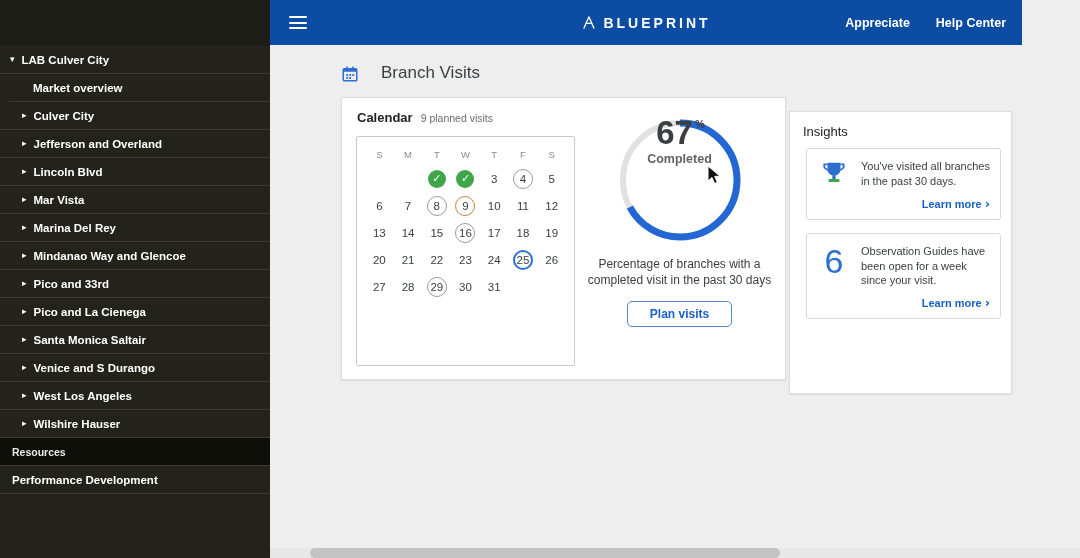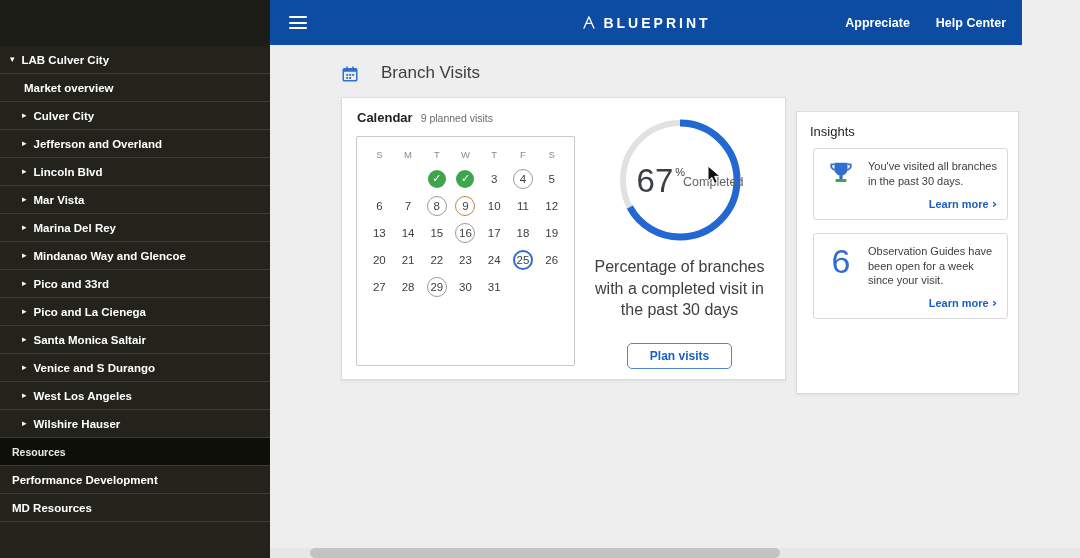--- a/index.html
+++ b/index.html
@@ -6,21 +6,21 @@
   html,body { width:1080px; height:558px; overflow:hidden; }
   body { font-family:"Liberation Sans", sans-serif; background:#eeeeee; position:relative; }
 
   
   .sidebar { position:absolute; left:0; top:0; width:270px; height:558px; background:#23231c; z-index:6; }
   .side-top { height:46px; background:#1d1d17; }
   .side-item { height:28px; display:flex; align-items:center; gap:7px; padding-left:12px;
                border-bottom:1px solid #3c3c33; color:#ffffff; font-size:11.5px; font-weight:bold;
                cursor:pointer; background:#23231c; }
   .side-item.expanded { padding-left:10px; }
-  .side-item.sub { padding-left:24px; }
+  .side-item.sub { padding-left:24px;margin-left:9px; }
   .side-item.branch { padding-left:22px; }
   .side-item.section { background:#0f0f0a; font-size:10.5px; color:#e8e8e8; }
   .caret { font-size:9px; color:#ffffff; font-family:"DejaVu Sans", sans-serif; line-height:1; }
 
   
   .topbar { position:absolute; left:270px; top:0; width:752px; height:45px; background:#0c4ca3;
             display:flex; align-items:center; z-index:5; }
   .hamburger { width:18px; height:13px; margin-left:19px; display:flex; flex-direction:column;
                justify-content:space-between; cursor:pointer; }
   .hamburger span { display:block; height:2px; background:#fff; border-radius:1px; }
@@ -28,21 +28,21 @@
            gap:7px; color:#fff; cursor:pointer; }
   .brand-text { font-size:14px; font-weight:bold; letter-spacing:3px; }
   .top-links { margin-left:auto; margin-right:16px; display:flex; gap:26px; }
   .top-link { color:#ffffff; font-size:12.5px; font-weight:bold; cursor:pointer; }
 
   
   .main { position:absolute; left:270px; top:45px; width:810px; height:513px; background:#eeeeee; }
   .page-header { position:absolute; left:71px; top:18px; display:flex; align-items:flex-end; gap:22px; }
   .page-title { font-size:17px; color:#3c4043; font-weight:500; }
 
-  .cards { position:absolute; left:71px; top:52px; display:flex; gap:10px; }
+  .cards { position:absolute; left:71px; top:52px; display:flex; gap:3px; }
   .card { background:#ffffff; border:1px solid #dcdcdc; box-shadow:0 1px 2px rgba(0,0,0,.07); }
   .cal-card { width:445px; height:283px; position:relative; }
   .ins-card { width:223px; height:283px; position:relative; padding:12px;margin-top:14px; }
 
   .card-head { position:absolute; left:15px; top:12px; display:flex; align-items:baseline; gap:8px; }
   .card-title { font-size:13px; font-weight:bold; color:#222; }
   .card-sub { font-size:10.5px; color:#6b6b6b;text-align:right; }
 
   
   .cal-widget { position:absolute; left:14px; top:38px; width:219px; height:230px;
@@ -62,26 +62,26 @@
   .mark-gray { border:1px solid #9a9a9a; }
   .mark-orange { border:1px solid #c08645; }
   .mark-blue { border:2px solid #2f6fd0; }
 
   
   .donut-col { position:absolute; left:240px; top:18px; width:195px; text-align:center; }
   .donut-wrap { position:relative; width:128px; height:128px; margin:0 auto; }
   .track { fill:none; stroke:#e1e1e1; stroke-width:6; }
   .prog { fill:none; stroke:#2267d2; stroke-width:7; }
   .donut-text { position:absolute; left:0; top:0; width:128px; height:128px; display:flex;
-                flex-direction:row; align-items:center; justify-content:flex-end; }
+                flex-direction:column; align-items:center; justify-content:flex-start;font-weight:bold; }
   .pct-row { line-height:1; }
   .pct-num { font-size:33px; color:#3c4043; }
   .pct-sym { font-size:11px; color:#3c4043; position:relative; top:-16px; left:2px; }
   .pct-label { font-size:12.5px; color:#5f6368; margin-top:3px; }
-  .donut-caption { margin:12px auto 9px; width:185px; font-size:16px; color:#3c4043; line-height:1.35; }
+  .donut-caption { margin:12px auto 0; width:185px; font-size:12px; color:#3c4043; line-height:1.35; }
   .plan-btn { margin-top:13px; padding:5px 22px; background:#fff; border:1px solid #4f87d6;
               border-radius:5px; color:#1a5fc8; font-size:12px; font-weight:bold; cursor:pointer;
               font-family:"Liberation Sans", sans-serif; }
 
   
   .ins-title { position:absolute; left:13px; top:12px; font-size:13px; color:#222; font-weight:normal; }
   #ins-list { position:absolute; left:16px; right:10px; top:36px; }
   .insight-box { border:1px solid #d9d9d9; border-radius:3px; padding:10px 10px 8px; display:flex;
                  gap:10px; margin-bottom:13px; background:#fff; }
   .ins-left { width:34px; display:flex; align-items:flex-start; justify-content:center; }
@@ -156,23 +156,20 @@
       </div>
       <div class="side-item branch">
         <span class="caret">▸</span>
         <span>Wilshire Hauser</span>
       </div>
       <div class="side-item section">
         <span>Resources</span>
       </div>
       <div class="side-item top">
         <span>Performance Development</span>
-      </div>
-      <div class="side-item top">
-        <span>MD Resources</span>
       </div>
     </div>
 </div>
 
 <div class="topbar">
   <div class="hamburger">
     <span></span>
       <span></span>
       <span></span>
   </div>

